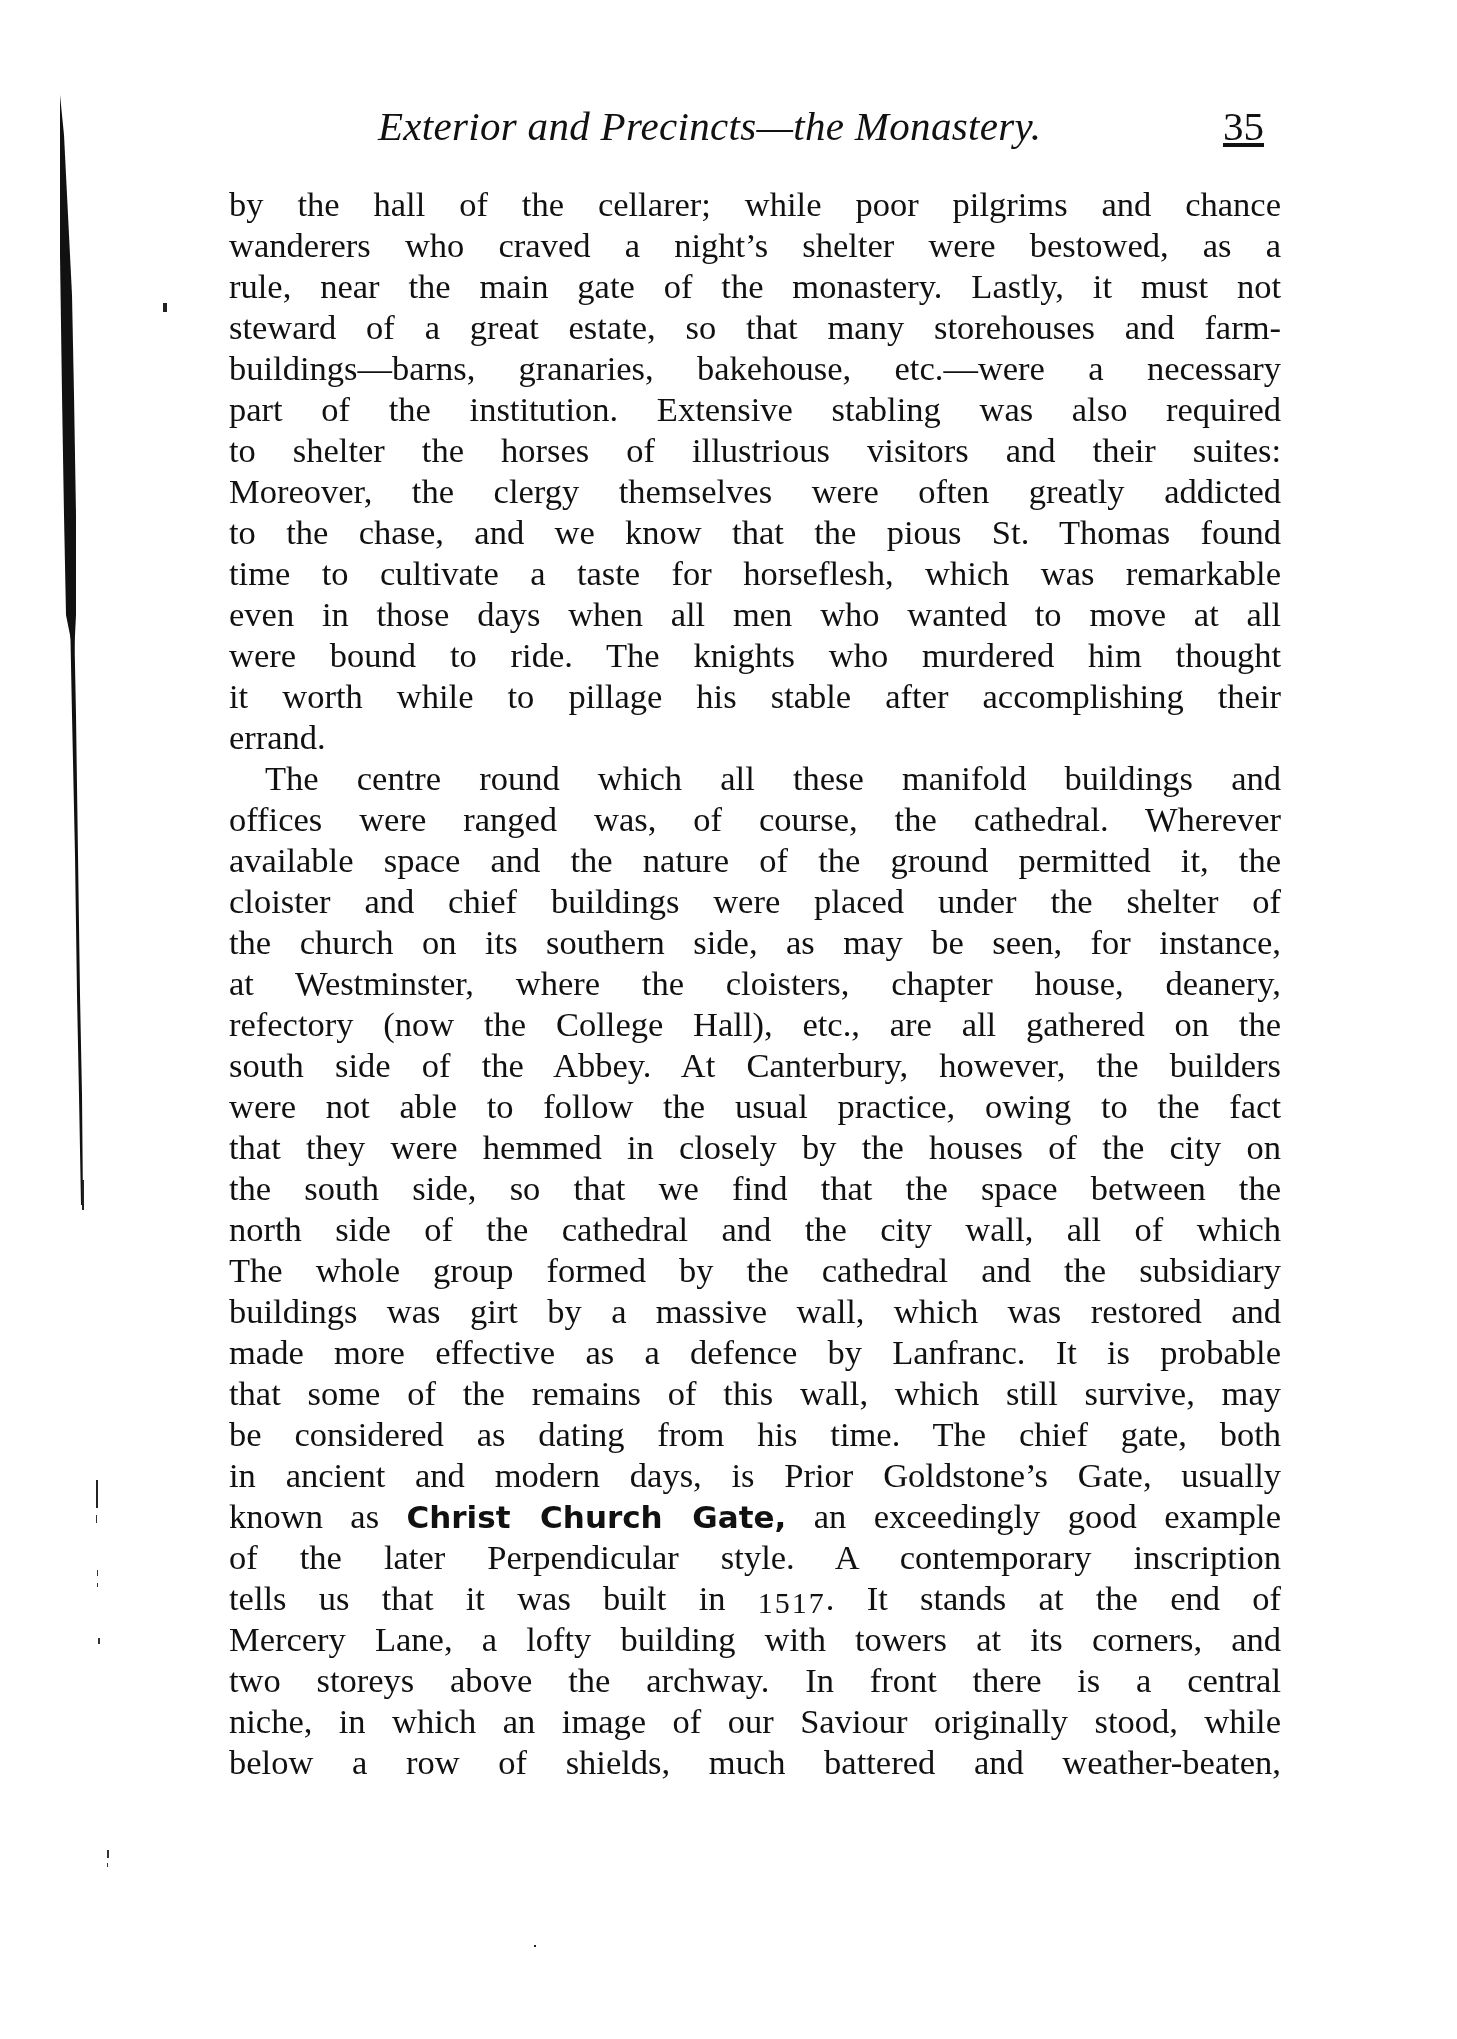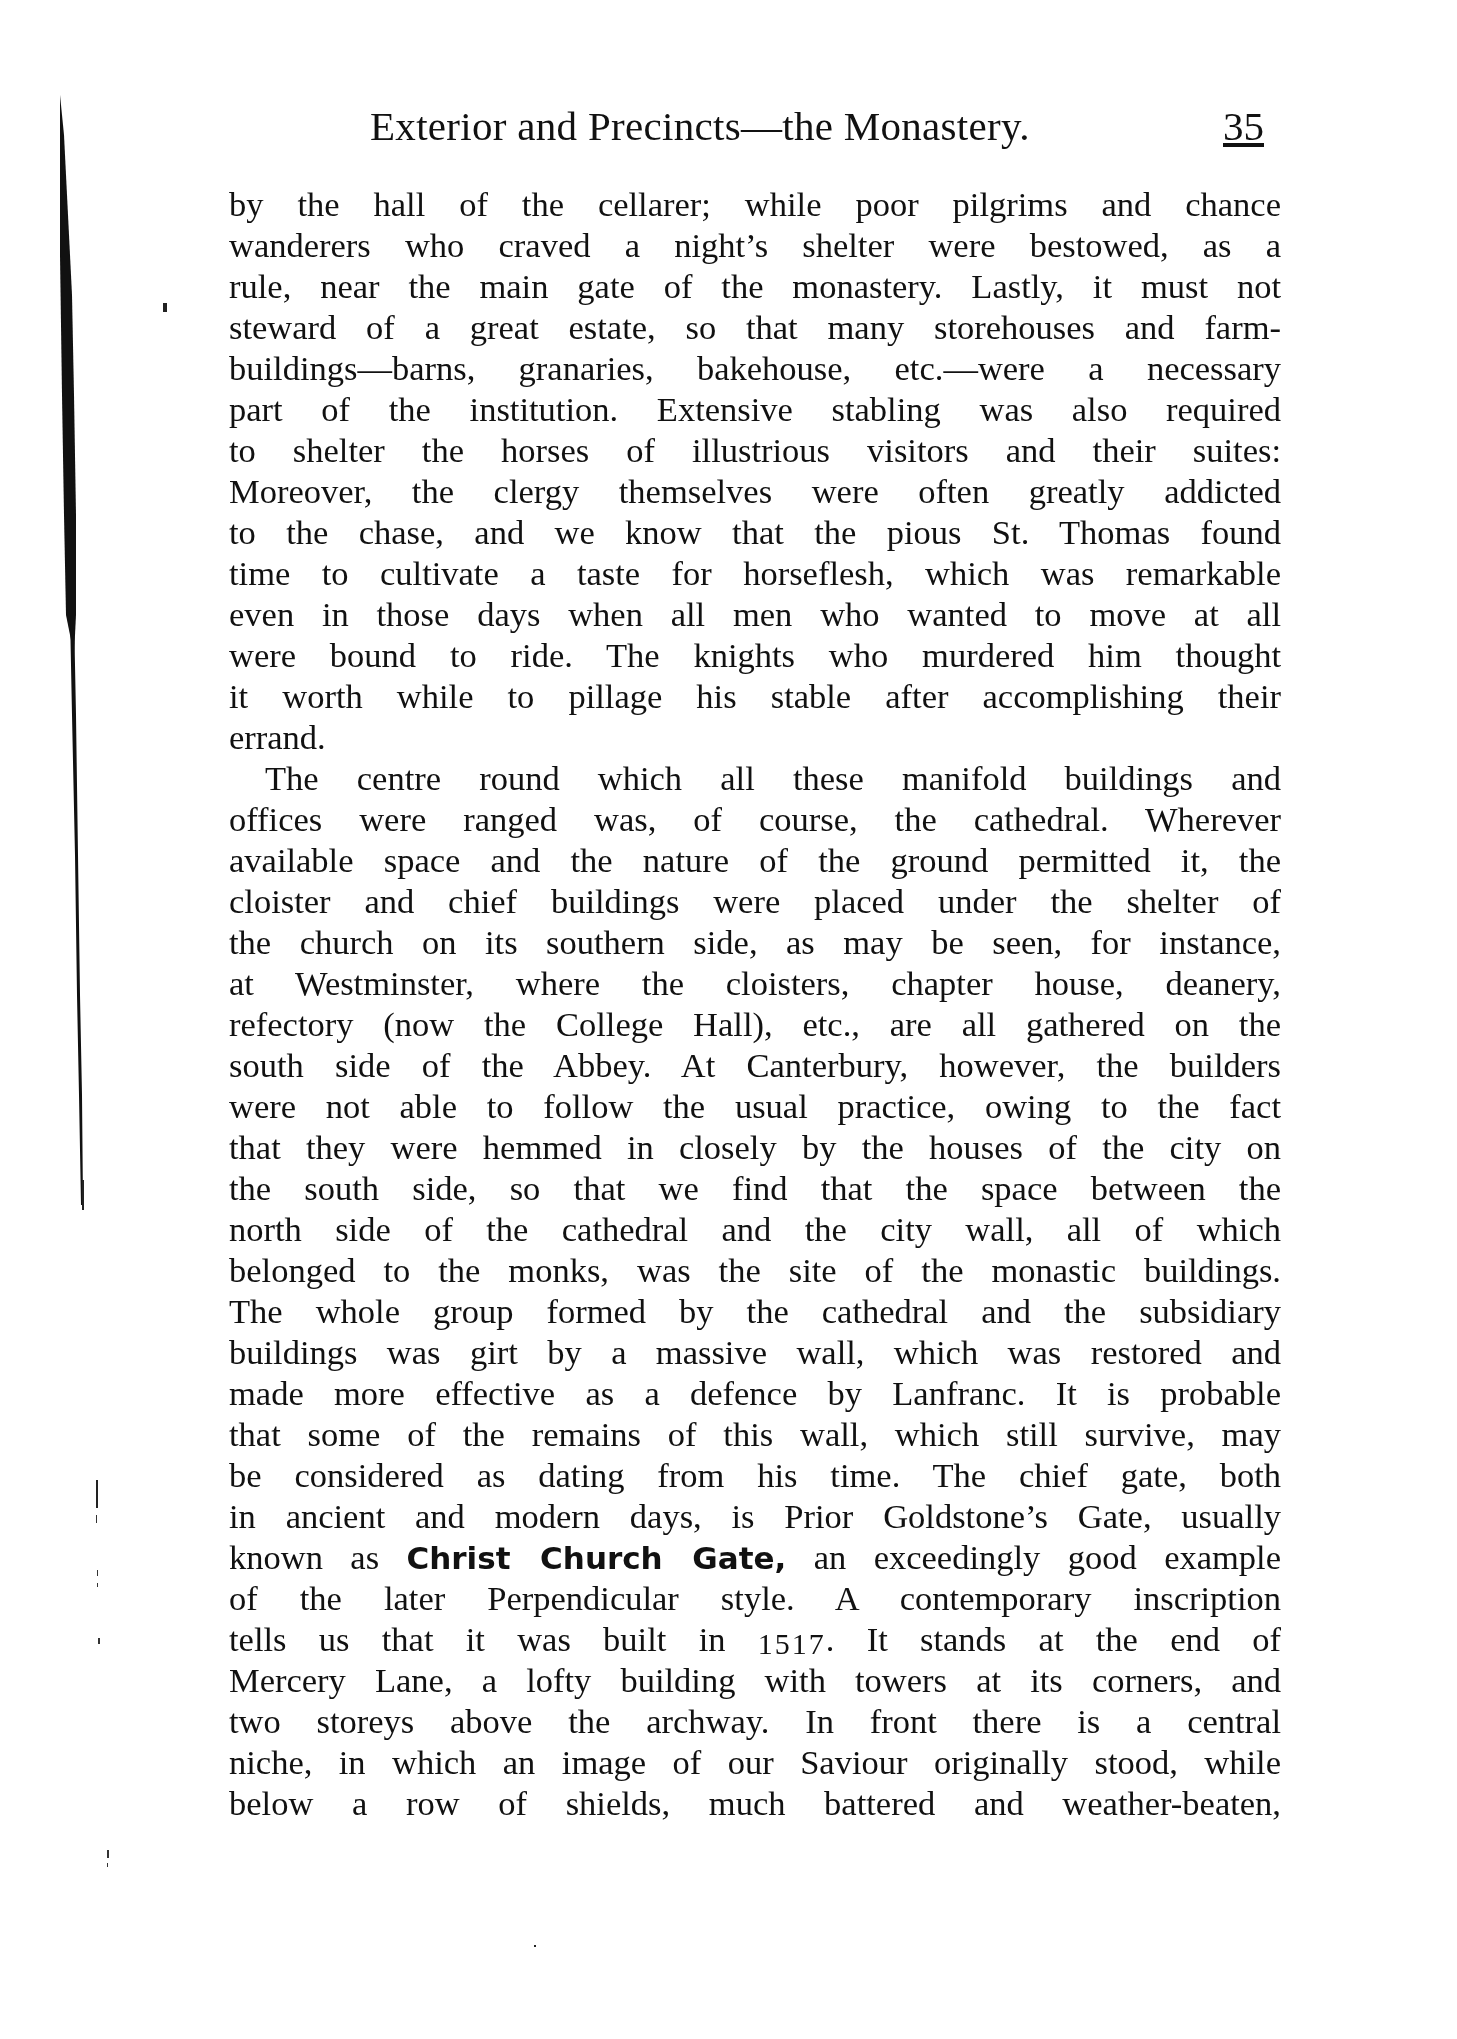--- a/index.html
+++ b/index.html
@@ -25,22 +25,23 @@
     .binding-edge svg { display: block; }
     .page-header {
       position: absolute;
       left: 230px;
       top: 96px;
       width: 1070px;
       height: 60px;
     }
     .running-title {
       position: absolute;
-      left: 140px;
+      left: 148px;
       top: 0;
+      font-style: italic;
       font-size: 41px;
       letter-spacing: 0.3px;
       line-height: 60px;
       white-space: nowrap;
     }
     .page-number {
       position: absolute;
       right: 36px;
       top: 0;
       font-size: 41px;
@@ -134,21 +135,20 @@
     <span class="line">available space and the nature of the ground permitted it, the</span>
     <span class="line">cloister and chief buildings were placed under the shelter of</span>
     <span class="line">the church on its southern side, as may be seen, for instance,</span>
     <span class="line">at Westminster, where the cloisters, chapter house, deanery,</span>
     <span class="line">refectory (now the College Hall), etc., are all gathered on the</span>
     <span class="line">south side of the Abbey.  At Canterbury, however, the builders</span>
     <span class="line">were not able to follow the usual practice, owing to the fact</span>
     <span class="line">that they were hemmed in closely by the houses of the city on</span>
     <span class="line">the south side, so that we find that the space between the</span>
     <span class="line">north side of the cathedral and the city wall, all of which</span>
-    <span class="line">belonged to the monks, was the site of the monastic buildings.</span>
     <span class="line">The whole group formed by the cathedral and the subsidiary</span>
     <span class="line">buildings was girt by a massive wall, which was restored and</span>
     <span class="line">made more effective as a defence by Lanfranc.  It is probable</span>
     <span class="line">that some of the remains of this wall, which still survive, may</span>
     <span class="line">be considered as dating from his time.  The chief gate, both</span>
     <span class="line">in ancient and modern days, is Prior Goldstone’s Gate, usually</span>
     <span class="line"><span>known as </span><span class="gate-name">Christ Church Gate,</span><span> an exceedingly good example</span></span>
     <span class="line">of the later Perpendicular style.  A contemporary inscription</span>
     <span class="line"><span>tells us that it was built in </span><span class="oldstyle-num">1517</span><span>.  It stands at the end of</span></span>
     <span class="line">Mercery Lane, a lofty building with towers at its corners, and</span>

